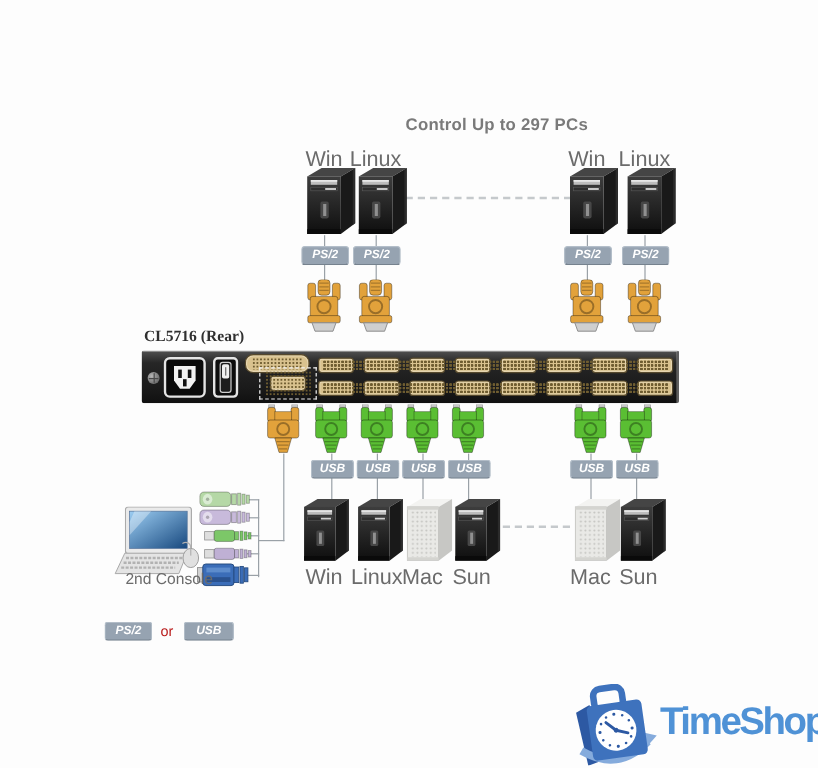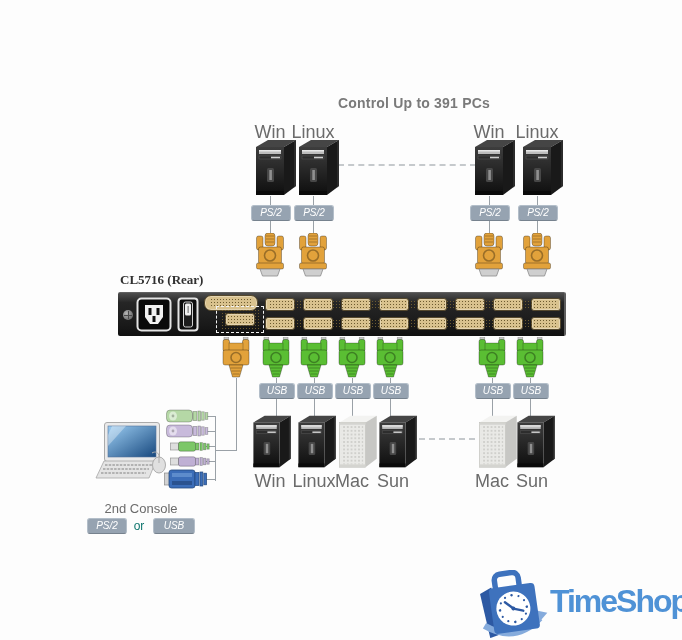--- a/index.html
+++ b/index.html
@@ -13,21 +13,21 @@
   .pc-label{
     position:absolute;font-size:18px;color:#6b6b6b;text-align:center;width:60px;
   }
   .dev-label{
     position:absolute;font-weight:bold;font-size:13px;color:#303030;
   }
   .vline{position:absolute;width:1px;background:#9aa1a7;}
   .hline{position:absolute;height:1px;background:#9aa1a7;}
   .dash{position:absolute;height:0;border-top:2px dashed #c5c9cc;}
   .badge{
-    position:absolute;background:#96a3b1;color:#fff;font-style:italic;font-weight:normal;
+    position:absolute;background:#96a3b1;color:#fff;font-style:italic;font-weight:bold;
     font-size:10px;text-align:center;border-radius:3px;padding:2px 0;
     border:1px solid #b3bec9;border-bottom-color:#76828e;line-height:10px;
   }
   .switch{
     position:absolute;left:118px;top:292px;width:448px;height:44px;border-radius:2px;
     background:linear-gradient(#4e4e4e,#262626 22%,#1a1a1a 72%,#101010);
     border-top:1px solid #606060;border-right:2px solid #5e5e5e;box-sizing:border-box;
   }
   .screw{position:absolute;width:10px;height:10px;border-radius:50%;
     background:radial-gradient(circle at 35% 35%,#b5b5b5,#6f6f6f 70%);}
@@ -68,21 +68,21 @@
   .console-port .port{position:static;}
   .console-port .port::after{display:none;}
   .conn{position:absolute;}
   .orange{color:#e2a23b;}
   .green{color:#5abe33;}
   .c-ps2g{color:#b5d8a6;}
   .c-ps2p{color:#c8badb;}
   .c-usbg{color:#7cc768;}
   .c-usbp{color:#bfb0d4;}
   .console-label{position:absolute;font-size:13px;color:#6b6b6b;text-align:center;}
-  .or-text{position:absolute;font-size:12px;color:#0f766e;text-align:center;}
+  .or-text{position:absolute;font-size:12px;color:#b91c1c;text-align:center;}
   .logo-text{
     position:absolute;font-weight:bold;font-size:32px;color:#4f92d6;letter-spacing:-2px;
   }
 </style>
 </head>
 <body>
 
 <svg width="0" height="0" style="position:absolute" aria-hidden="true">
   <defs>
     <linearGradient id="gradTower" x1="0" y1="0" x2="0" y2="1">
@@ -169,21 +169,21 @@
       <rect x="8" y="12" width="20" height="4" fill="#2a528f"></rect>
       <rect x="31" y="3.5" width="4" height="13" fill="#3b6db8" stroke="#24497e" stroke-width="0.7"></rect>
       <rect x="36" y="3" width="2.8" height="14" fill="#3b6db8" stroke="#24497e" stroke-width="0.7"></rect>
       <rect x="39.8" y="4.2" width="2.8" height="11.6" fill="#3b6db8" stroke="#24497e" stroke-width="0.7"></rect>
     </symbol>
   </defs>
 </svg>
 
 <div id="canvas">
 
-  <div class="title" style="left:338px;top:95px;">Control Up to 391 PCs</div>
+  <div class="title" style="left:338px;top:95px;">Control Up to 297 PCs</div>
 
   <div class="dash" style="left:338px;top:164px;width:138px;"></div>
 
   <div class="dash" style="left:419px;top:438px;width:56px;"></div>
 
   <div class="vline" style="left:270px;top:196px;height:38px;"></div>
   <div class="vline" style="left:313px;top:196px;height:38px;"></div>
   <div class="vline" style="left:489px;top:196px;height:38px;"></div>
   <div class="vline" style="left:537px;top:196px;height:38px;"></div>
 
@@ -370,21 +370,21 @@
   <svg class="conn c-usbg" style="left:170px;top:441px;" width="40" height="11">
       <use href="#sym-usb-h"></use>
     </svg>
   <svg class="conn c-usbp" style="left:170px;top:456px;" width="40" height="11">
       <use href="#sym-usb-h"></use>
     </svg>
   <svg class="conn" style="left:164px;top:469px;" width="46" height="20">
       <use href="#sym-vga-h"></use>
     </svg>
 
-  <div class="console-label" style="left:81px;top:501px;width:120px;">2nd Console</div>
+  <div class="console-label" style="left:81px;top:475px;width:120px;">2nd Console</div>
   <div class="badge" style="left:87px;top:518px;width:38px;font-size:10px;">PS/2</div>
   <div class="or-text" style="left:128px;top:519px;width:22px;">or</div>
   <div class="badge" style="left:153px;top:518px;width:40px;">USB</div>
 
   <div style="position:absolute;left:480px;top:570px;width:204px;height:68px;">
     <svg width="72" height="68" style="position:absolute;left:0;top:0;">
       <g transform="rotate(-8 30 36)">
         <polygon points="2,20 14,15 20,62 6,65" fill="#2d59a3"></polygon>
         <rect x="18" y="3" width="24" height="18" rx="6" fill="none" stroke="#3e72bd" stroke-width="5.5"></rect>
         <path d="M2,52 Q 30,74 58,52" stroke="#85abdc" stroke-width="6.5" fill="none"></path>

